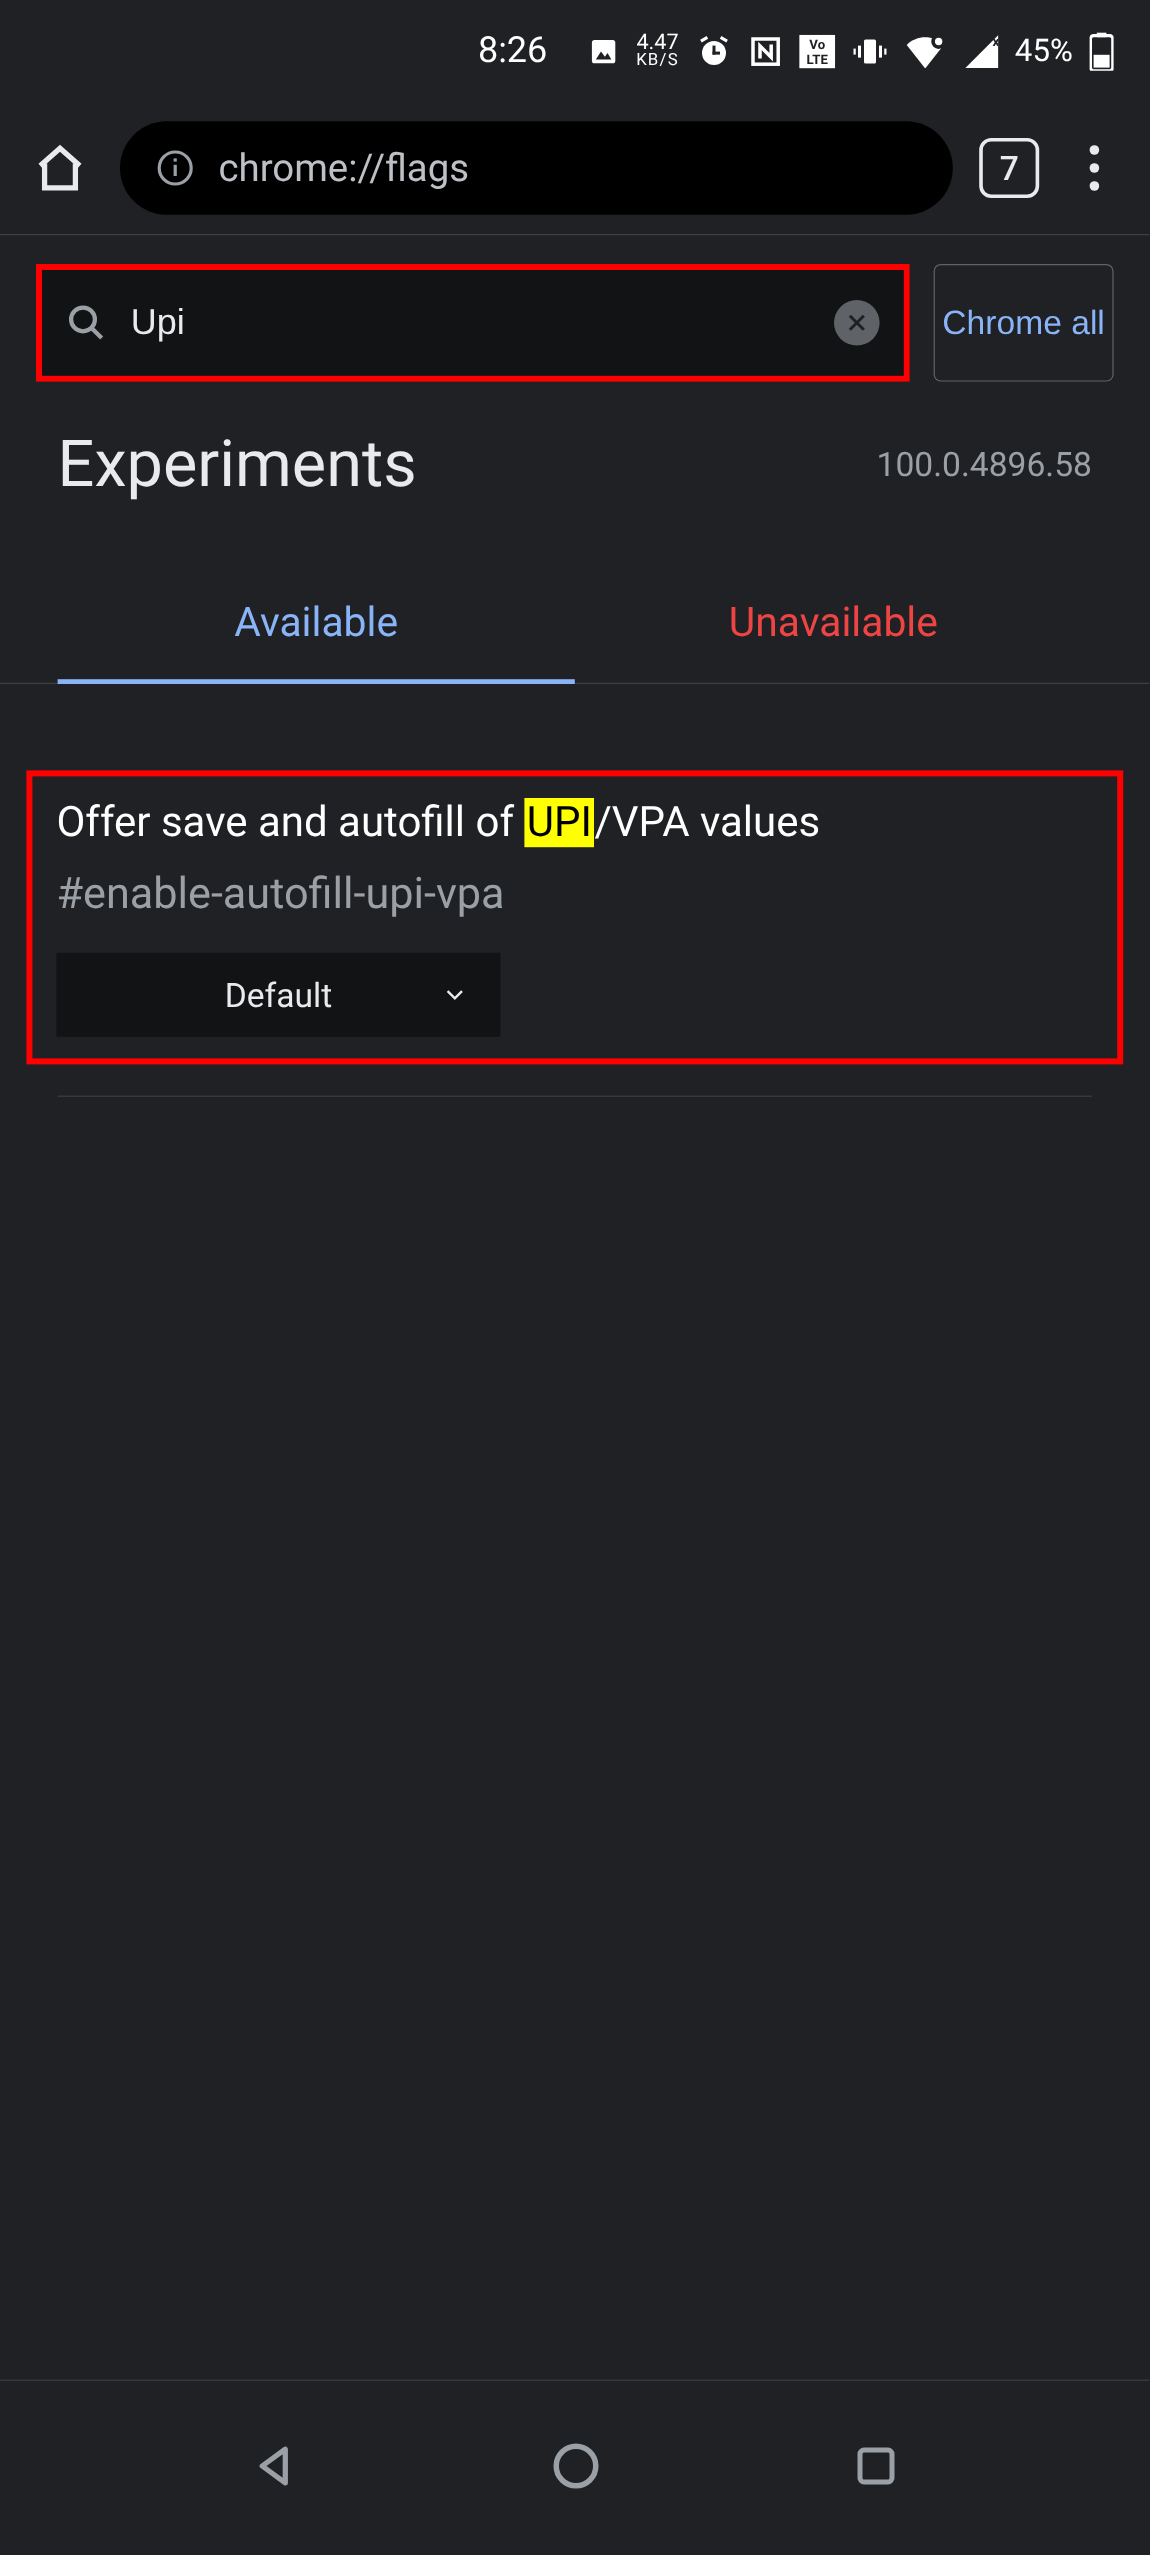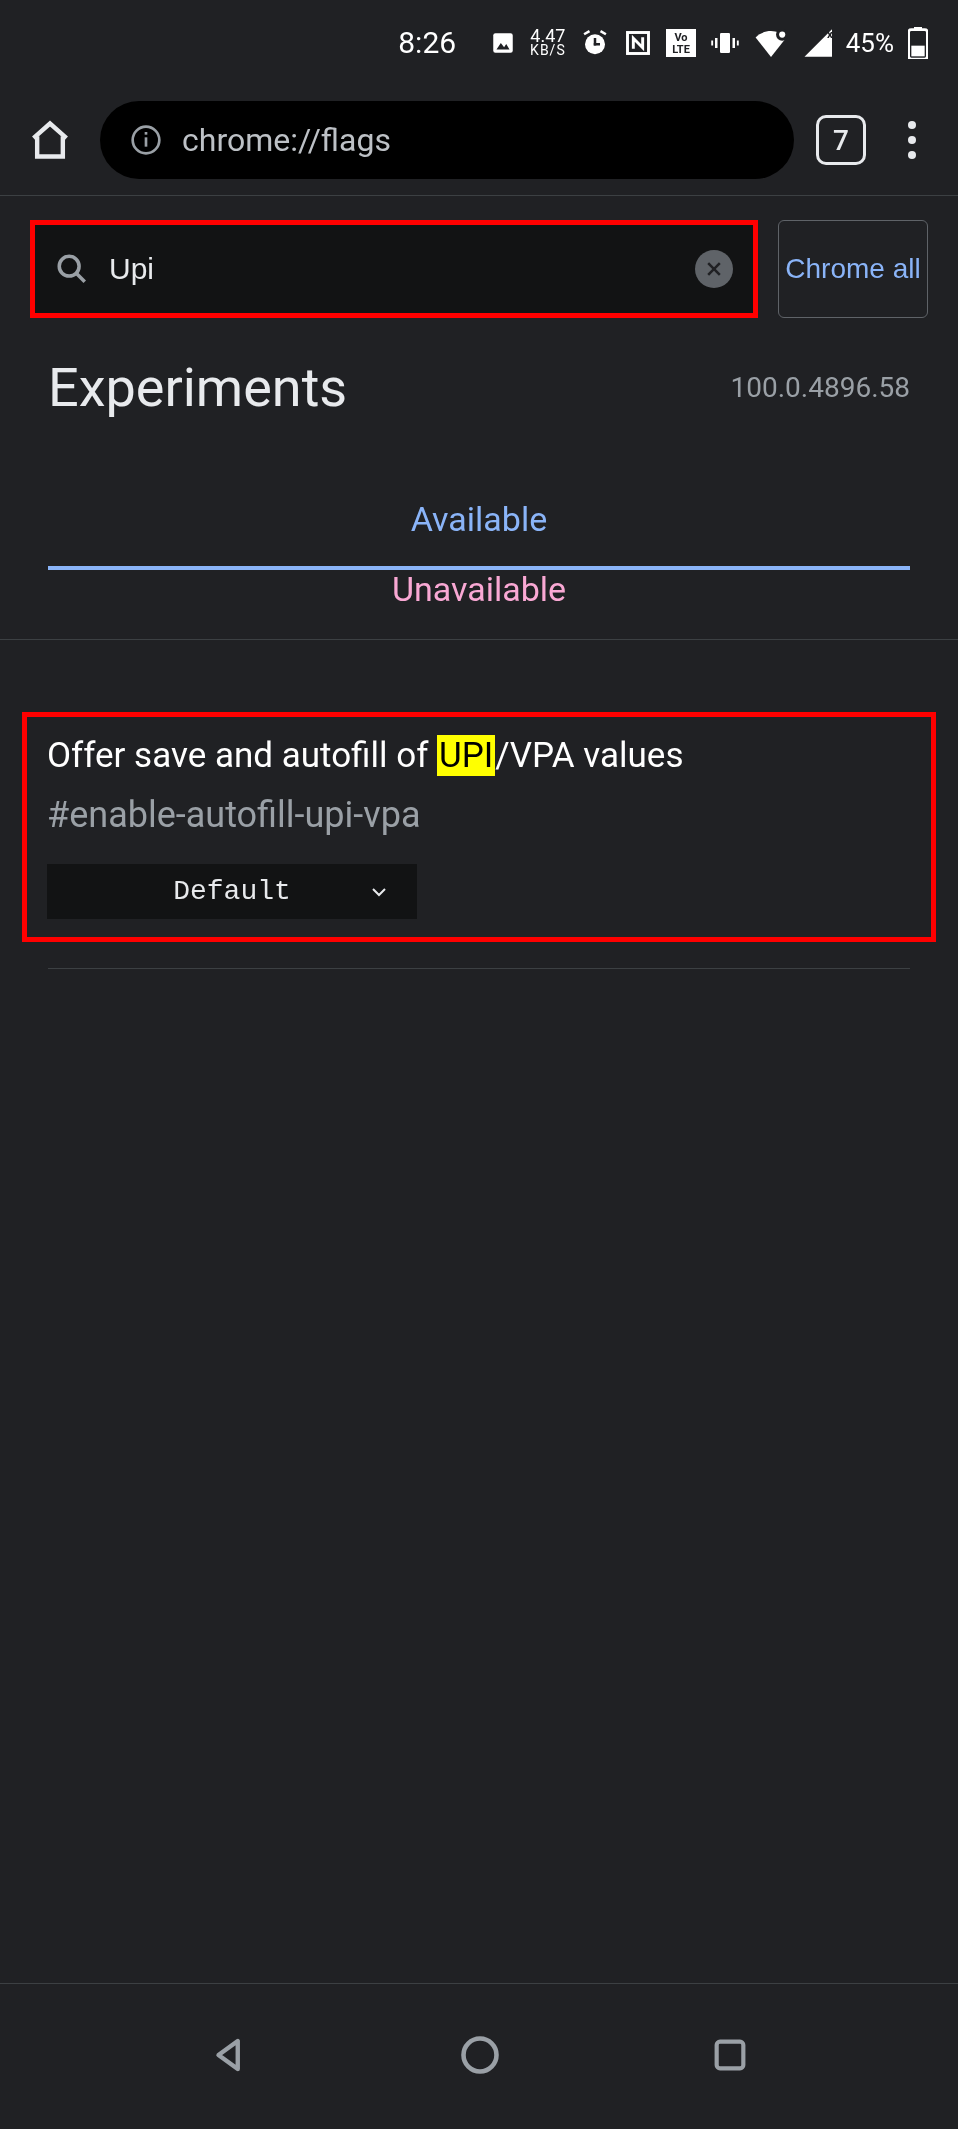--- a/index.html
+++ b/index.html
@@ -122,28 +122,27 @@
       padding: 14px 48px 0 48px;
     }
     .exp-title { font-size: 54px; font-weight: 400; color:#e8eaed; }
     .version { color:#9aa0a6; font-size: 28px; }
 
     .tabs {
       display:flex;
       margin-top: 80px;
       padding: 0 48px;
       border-bottom: 1px solid #3c4043;
-      flex-direction: column;
     }
     .tab {
       flex:1;
       text-align:center;
       padding-bottom: 30px;
       font-size: 34px;
-      color:#f9a8d4;
+      color:#ef4444;
       position:relative;
     }
     .tab.active { color:#8ab4f8; }
     .tab.active::after {
       content:'';
       position:absolute; left:0; right:0; bottom:-1px;
       height:4px; background:#8ab4f8;
     }
 
     .flag-item-wrap {
@@ -151,28 +150,27 @@
       border: 5px solid #ff0000;
       padding: 14px 20px 18px 20px;
     }
     .flag-title { font-size: 35px; font-weight: 400; color:#fff; line-height:1.4; }
     .flag-title .hl { background:#ffff00; color:#000; padding:0 2px; }
     .flag-desc { margin-top: 14px; color:#9aa0a6; font-size: 29px; line-height:1.45; }
     .flag-hash { margin-top: 14px; color:#9aa0a6; font-size: 36px; display:inline-block; }
     .flag-select {
       margin-top: 28px;
       width: 370px;
-      height: 55px;
+      height: 70px;
       background:#121314;
       display:flex; align-items:center; justify-content:center;
       gap: 60px;
       color:#e8eaed;
       font-size:28px;
       position:relative;
-      font-family:Liberation Mono, monospace;
     }
     .flag-select .chev { position:absolute; right:26px; }
 
     .hr-bottom-flag {
       border:none; border-top:1px solid #3c4043;
       margin: 26px 48px 0 48px;
     }
 
     
     .hr-nav { position:absolute; left:0; right:0; bottom: 145px; border:none; border-top:1px solid #3c4043; }

